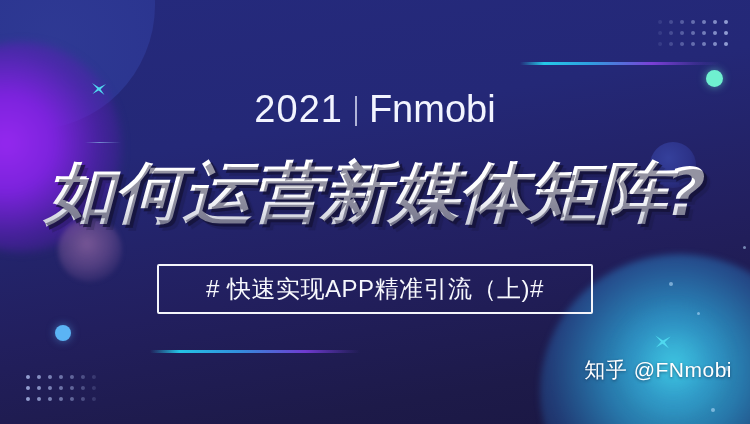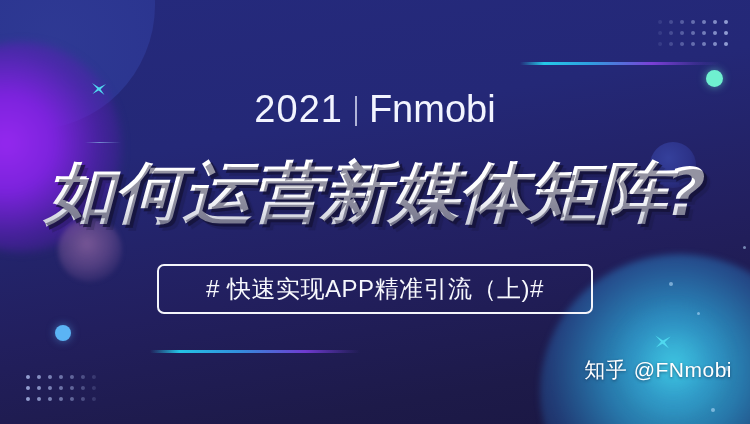--- a/index.html
+++ b/index.html
@@ -179,21 +179,21 @@
     -webkit-text-fill-color: transparent;
     text-shadow: 3px 3px 0 rgba(18,16,48,.45);
     filter: drop-shadow(3px 3px 0px rgba(20,18,52,.55));
   }
 
   .subtitle-box {
     position: absolute;
     left: 157px; top: 264px;
     width: 436px; height: 50px;
     border: 2px solid #f4f5fb;
-    border-radius: 7px;
+    border-radius: 2px;
     box-sizing: border-box;
     display: flex;
     align-items: center;
     justify-content: center;
     text-align: right;
   }
   .subtitle-text {
     color: #f7f8fd;
     font-size: 24px;
     font-weight: 400;

